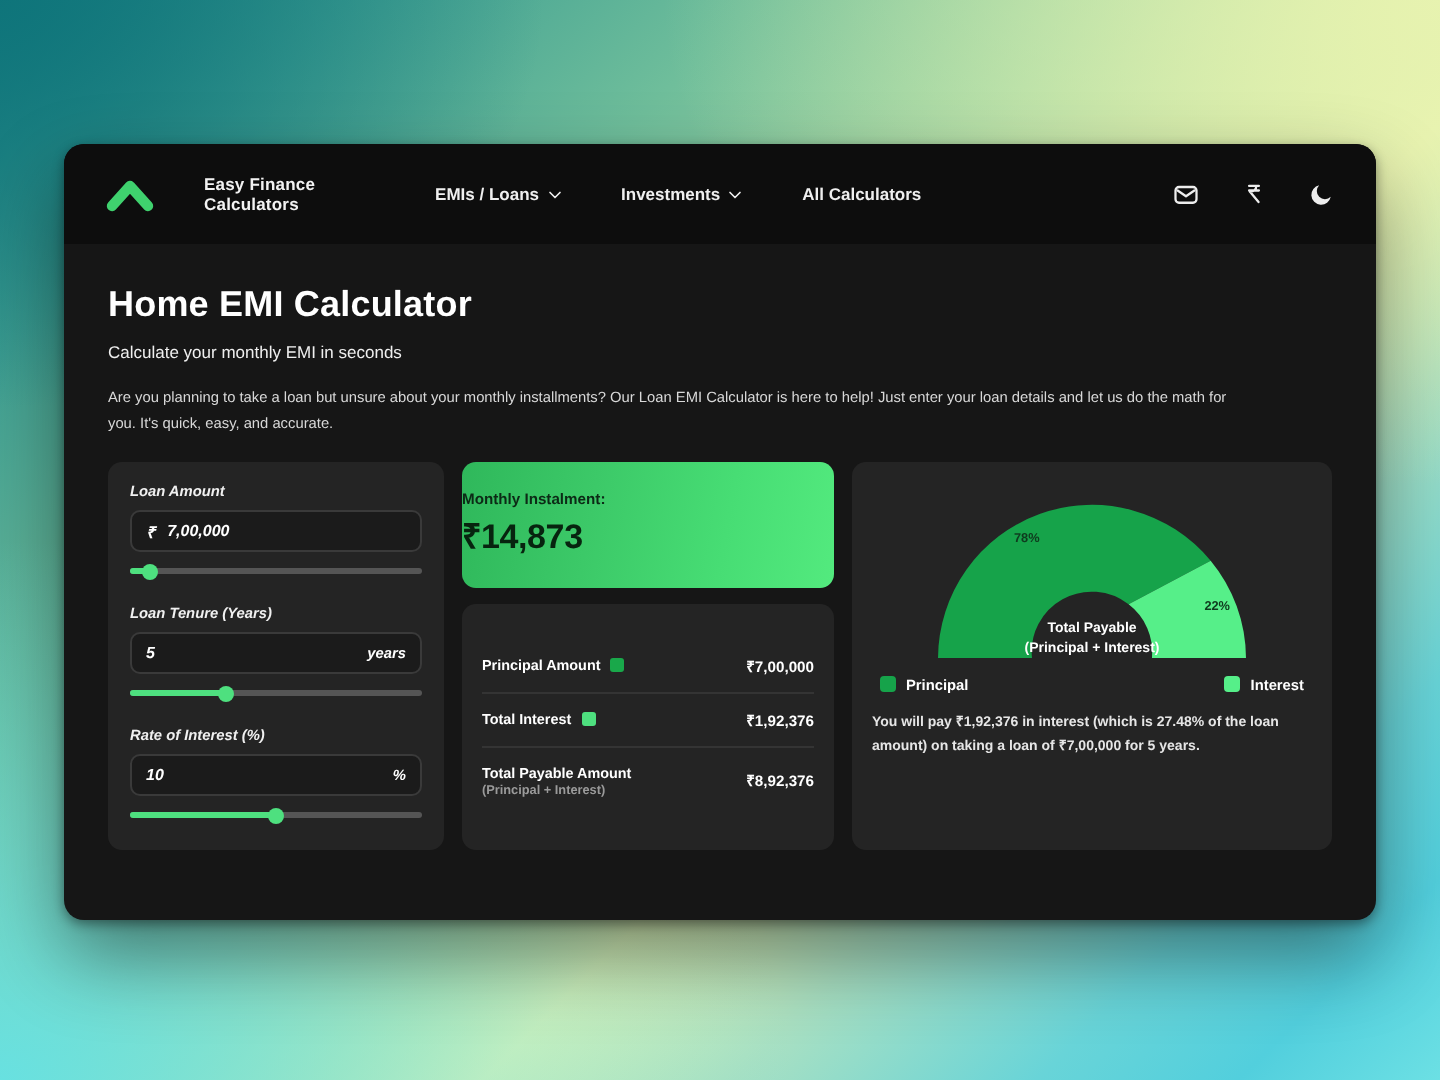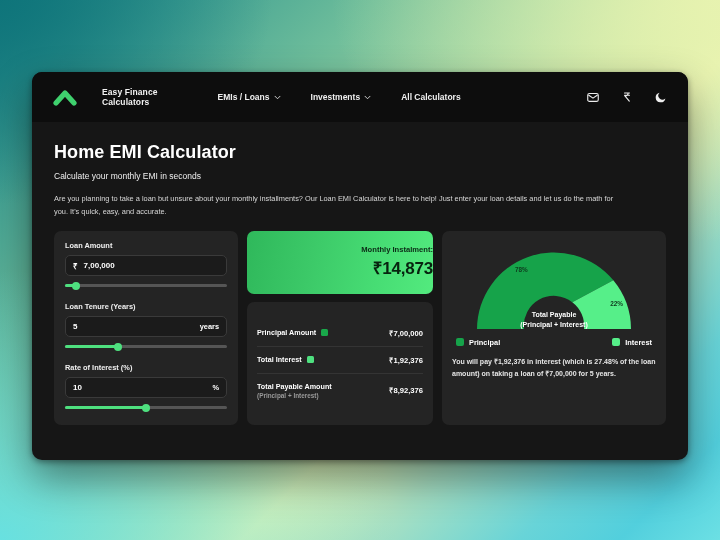--- a/index.html
+++ b/index.html
@@ -57,21 +57,21 @@
 
   
   .tabs{ display:inline-flex; background:#1f1f1f; border-radius:5px; margin-top:14px; padding:0; overflow:hidden; }
   .tab{ font-size:7.6px; font-weight:700; color:#e8e8e8; padding:6px 11px; cursor:pointer; white-space:nowrap; border-right:1px solid #2f2f2f;}
   .tab:last-child{ border-right:none; }
   .tab.active{ background:#4ee07f; color:#0a2414; border-radius:5px; border-right:none;}
 
   
   .panels{ display:flex; gap:9px; margin-top:12px; }
   .panel{ background:#242424; border-radius:7px; }
-  .panel-left{ width:184px; padding:10px 11px 12px 11px; }
+  .panel-left{ width:168px; padding:10px 11px 12px 11px;font-style:italic; }
   .panel-mid{ width:186px; display:flex; flex-direction:column; background:transparent; }
   .panel-right{ flex:1; background:#242424; border-radius:7px; padding:9px 10px 10px 10px; display:flex; flex-direction:column;}
 
   .field-label{ color:#f0f0f0; font-size:7.4px; font-weight:700; margin-bottom:5px; }
   .input-box{
     background:#1b1b1b; border:1px solid #3a3a3a; border-radius:5px; height:21px;
     display:flex; align-items:center; padding:0 7px; gap:6px;
   }
   .input-prefix{ color:#fff; font-size:8px; font-weight:700; }
   .input-val{ color:#fff; font-size:8px; font-weight:700; flex:1; }
@@ -81,21 +81,21 @@
   .slider-track{ position:absolute; left:0; right:0; height:3px; background:#555; border-radius:2px; }
   .slider-fill{ position:absolute; left:0; height:3px; background:#4ee07f; border-radius:2px; }
   .slider-thumb{ position:absolute; width:8px; height:8px; border-radius:50%; background:#4ee07f; transform:translateX(-50%); }
   .field{ margin-bottom:11px; }
   .field:last-child{ margin-bottom:0; }
 
   
   .emi-card{
     height:63px; border-radius:7px;
     background:linear-gradient(100deg,#2fb85b 0%, #3cc968 35%, #47dd74 70%, #53ea7e 100%);
-    display:flex; flex-direction:column; align-items:flex-end; justify-content:center; gap:2px;
+    display:flex; flex-direction:column; align-items:flex-start; justify-content:center; gap:2px;
   }
   .emi-label{ color:#0c2a16; font-size:7.6px; font-weight:700; }
   .emi-value{ color:#07240f; font-size:17px; font-weight:700; letter-spacing:-.2px;}
 
   .breakdown{ background:#242424; border-radius:7px; margin-top:8px; flex:1; padding:2px 10px; display:flex; flex-direction:column; justify-content:center;}
   .brow{ display:flex; align-items:center; justify-content:space-between; padding:8px 0; border-bottom:1px solid #343434; }
   .brow:last-child{ border-bottom:none; }
   .brow-l{ display:flex; align-items:center; gap:5px; }
   .brow-label{ color:#fff; font-size:7.2px; font-weight:700; }
   .brow-sub{ color:#9a9a9a; font-size:6.4px; font-weight:700; }

